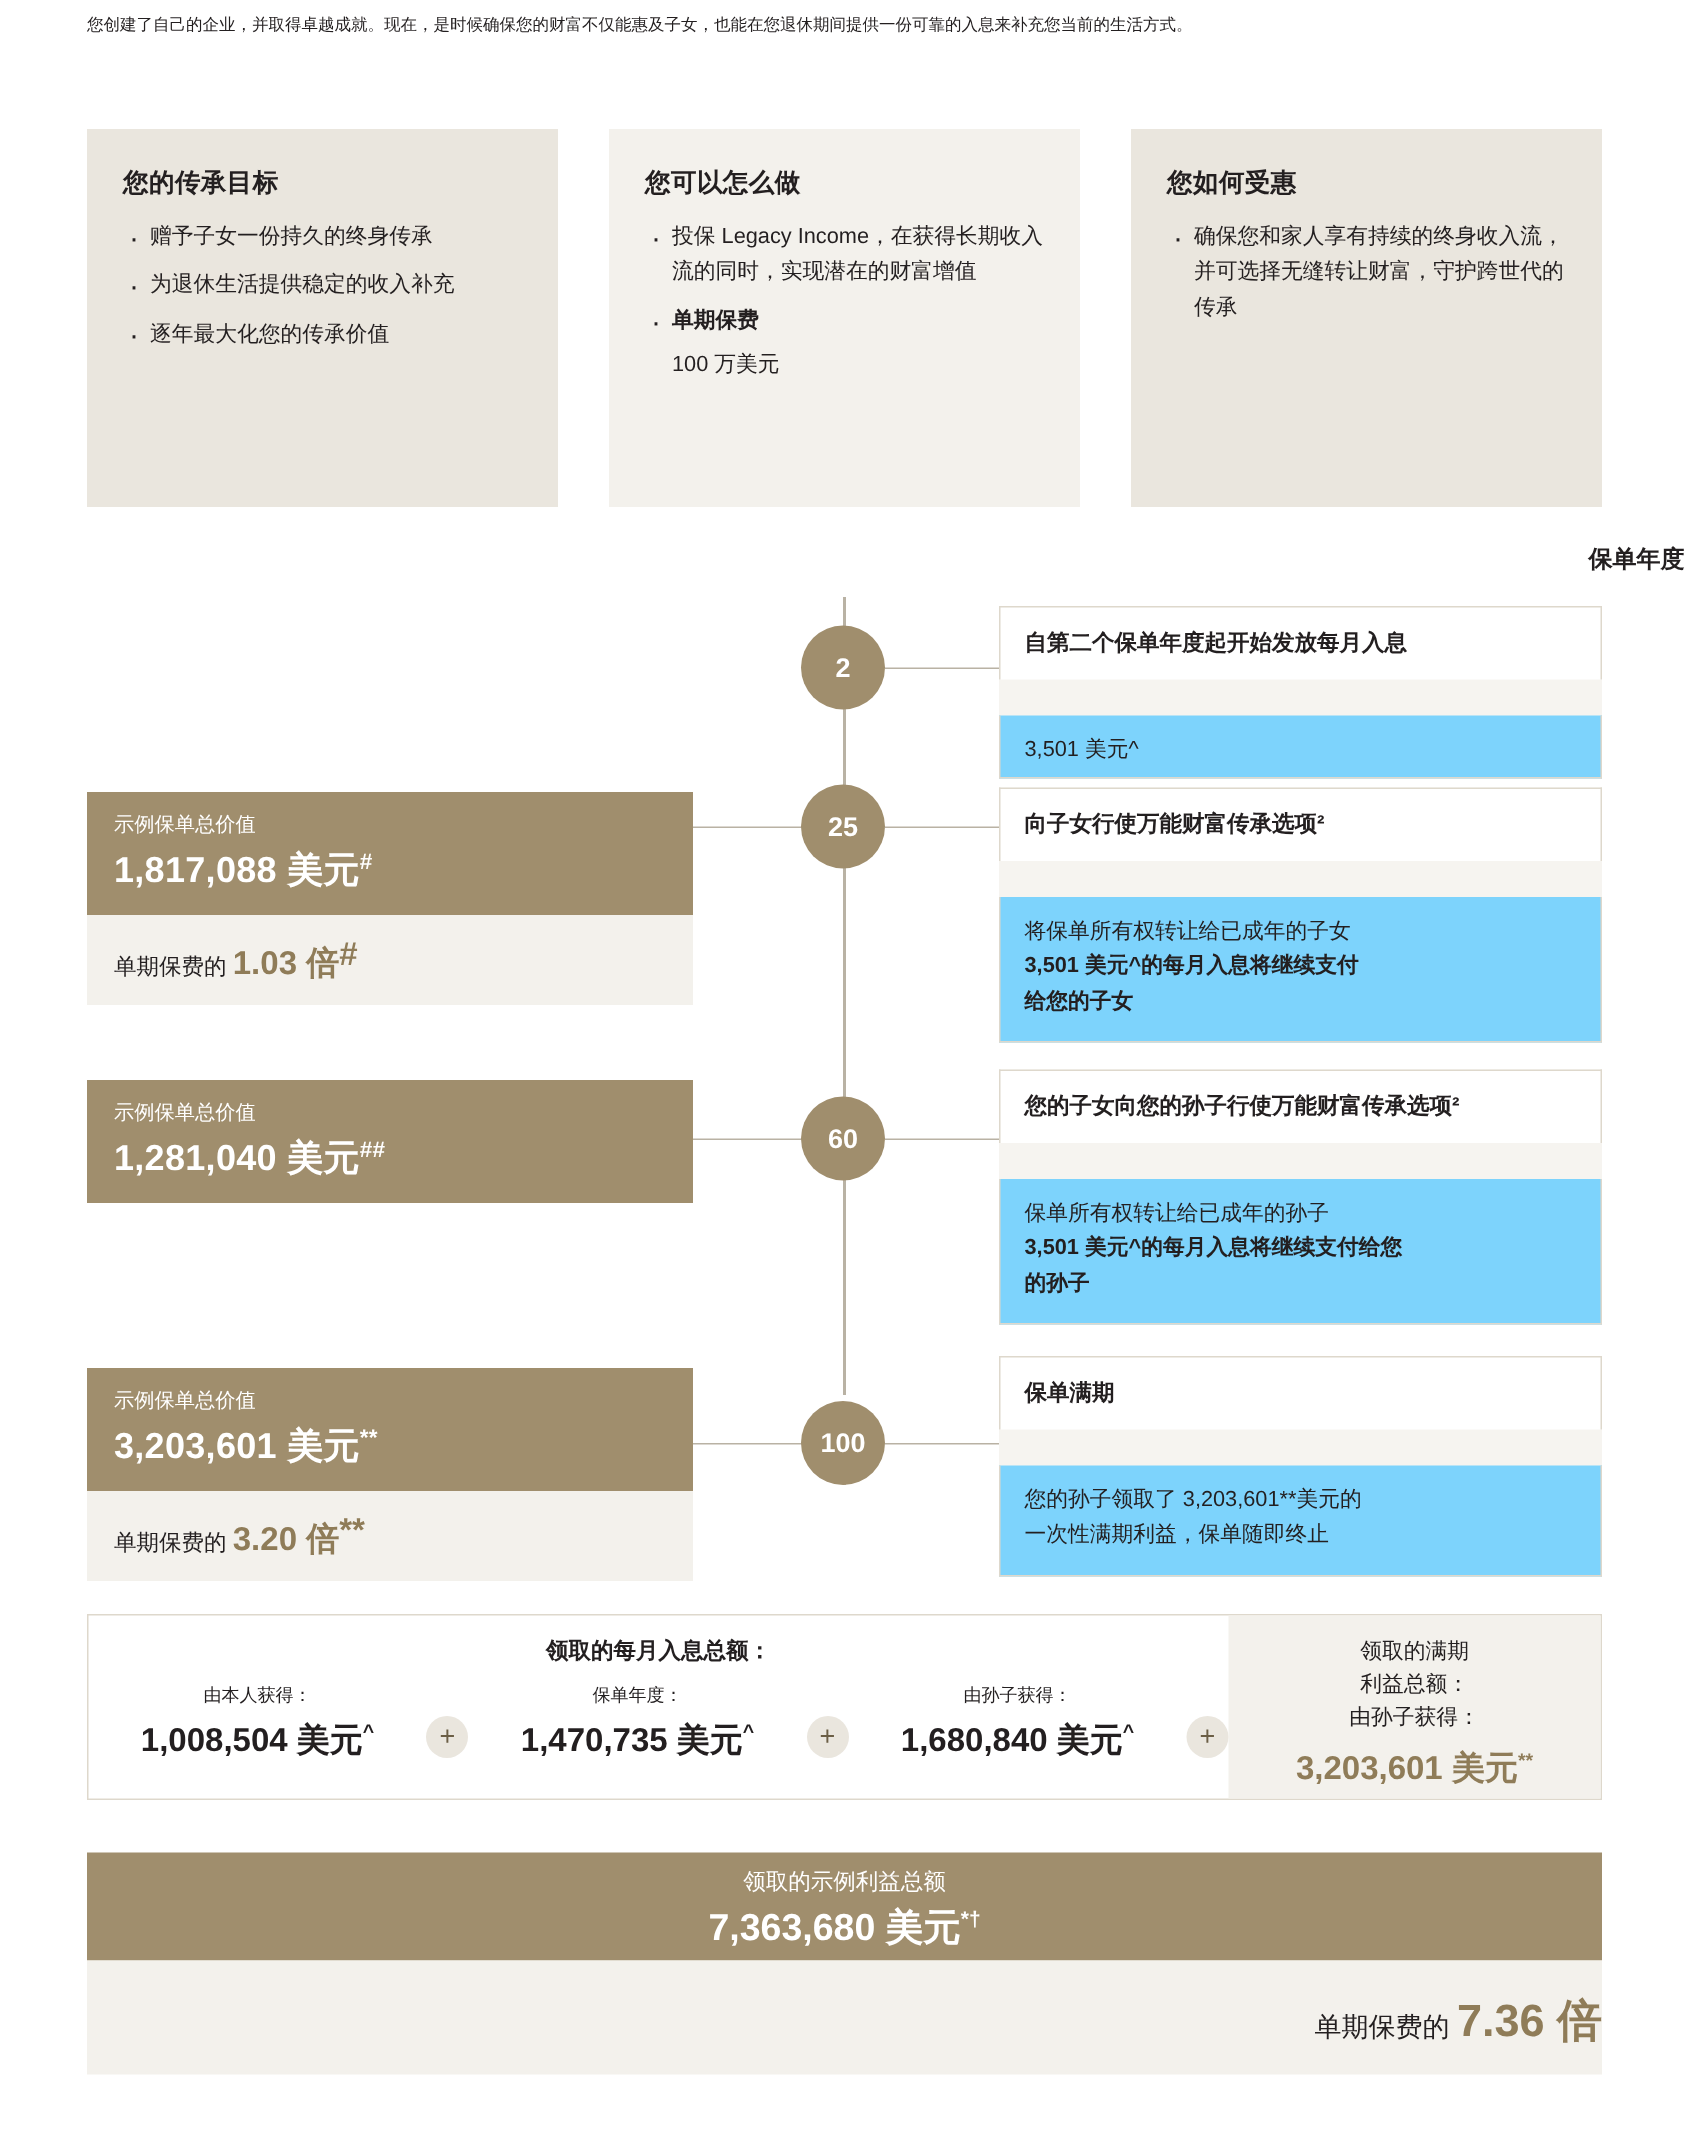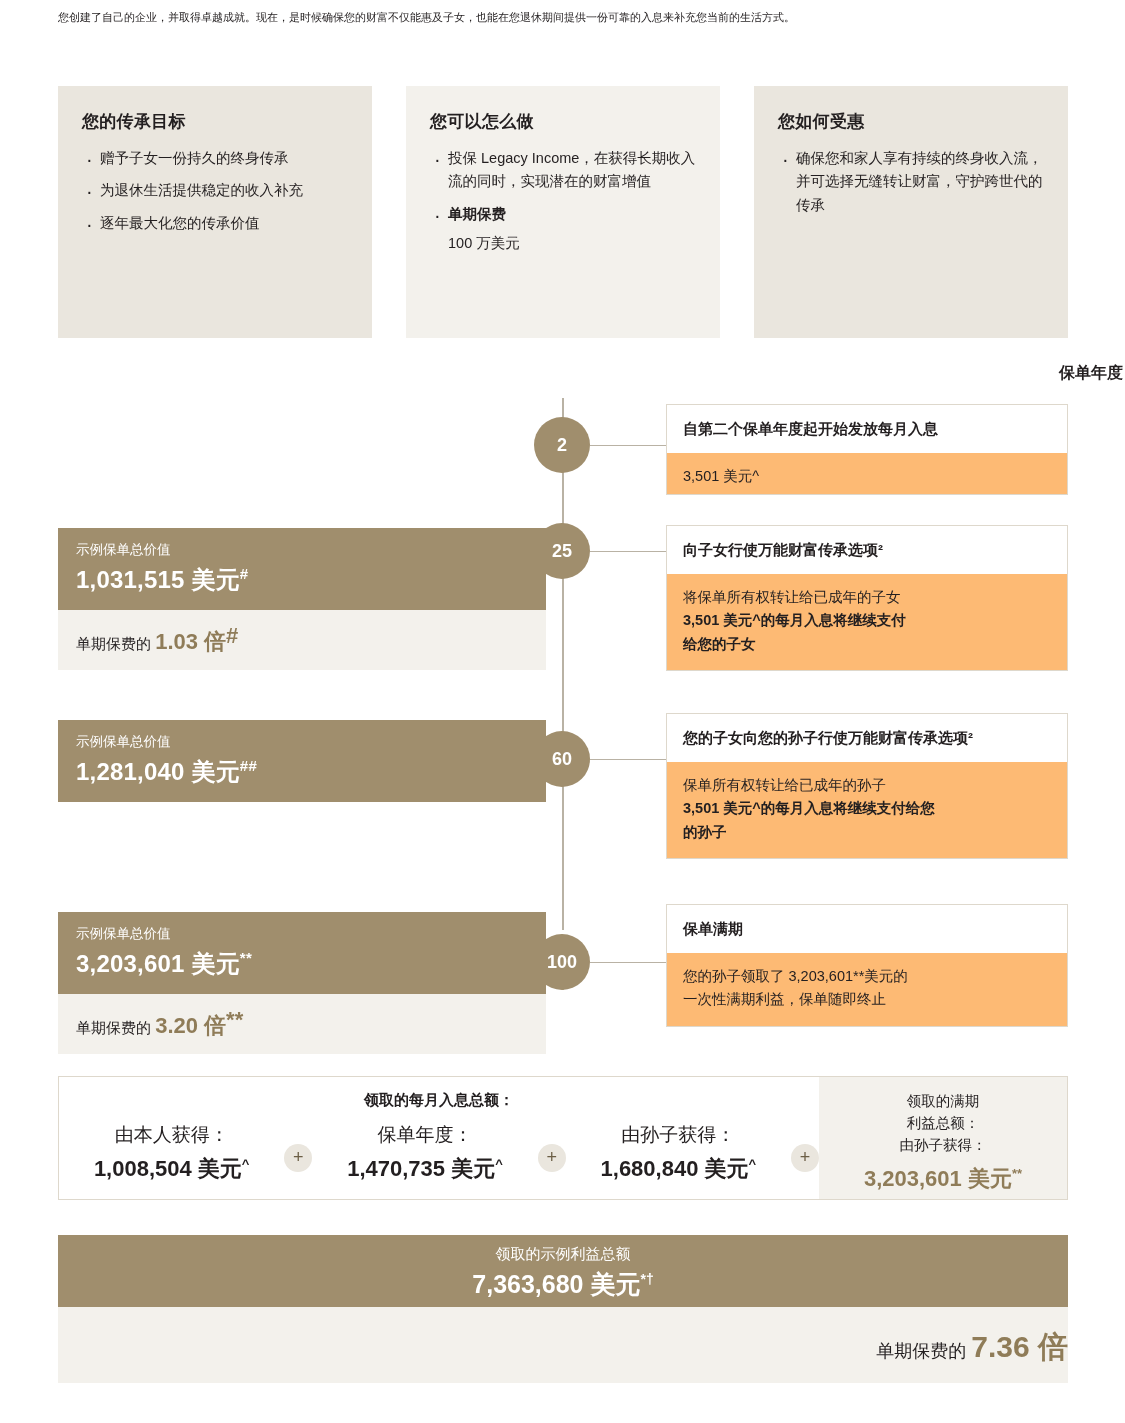--- a/index.html
+++ b/index.html
@@ -57,47 +57,47 @@
 
   .hline { position:absolute; height:1px; background:#b9b2a4; }
 
   
   .rbox { position:absolute; left:666px; width:402px; background:#f6f4f0; }
   .rbox .rhead {
     background:#ffffff; border:1px solid #ded8cc; border-bottom:none;
     padding:13px 16px; font-size:15px; font-weight:bold; line-height:1.45;
   }
   .rbox .rbody {
-    border:1px solid #ded8cc; border-top:none; background:#fdba74;
-    padding:12px 16px 14px 16px; font-size:14.5px; line-height:1.62;
-  }
-
-  
-  .lbox { position:absolute; left:58px; width:488px; }
+    border:1px solid #ded8cc; border-top:none; background:#7dd3fc;
+    padding:12px 16px 14px 16px; font-size:14.5px; line-height:1.62;margin-top:24px;
+  }
+
+  
+  .lbox { position:absolute; left:58px; width:404px; }
   .lbox .ltop { background:#a08e6d; color:#fff; padding:13px 18px 14px 18px; }
   .lbox .ltop .lab { font-size:13.5px; line-height:1.4; }
   .lbox .ltop .val { font-size:24px; font-weight:bold; margin-top:4px; letter-spacing:.2px;}
   .lbox .ltop .val sup { font-size:15px; }
   .lbox .lbot { background:#f3f1ec; padding:13px 18px; font-size:15px; }
   .lbox .lbot .mult { font-size:22px; font-weight:bold; color:#8f7c58; }
 
   
   .totals {
     position:absolute; left:58px; top:1076px; width:1010px; height:124px;
     border:1px solid #ded8cc; background:#ffffff; display:flex;
   }
   .totals .left {
     flex: 0 0 760px; position:relative; padding-top:14px;
   }
   .totals .left .capt {
     text-align:center; font-size:15px; font-weight:bold; margin-bottom:12px;
   }
   .totals .cols { display:flex; align-items:flex-start; }
   .totals .col { flex:1; text-align:center; }
-  .totals .col .who { font-size:19px; margin-bottom:6px; }
+  .totals .col .who { font-size:12px; margin-bottom:6px; }
   .totals .col .amt { font-size:22px; font-weight:bold; }
   .totals .col .amt sup { font-size:13px; }
   .plus {
     width:28px; height:28px; border-radius:50%; background:#eae6de; color:#6b5e45;
     font-size:18px; line-height:26px; text-align:center; margin-top:22px; flex:0 0 28px;
   }
   .totals .right {
     flex:1; background:#f3f1ec; text-align:center; padding-top:14px;
   }
   .totals .right .who { font-size:14.5px; line-height:1.5; }
@@ -206,21 +206,21 @@
     <div class="rbody">
       <div>您的孙子领取了 3,203,601**美元的</div>
       <div>一次性满期利益，保单随即终止</div>
     </div>
   </div>
 
   <div class="lbox" style="top:528px;">
     <div class="ltop">
       <div class="lab">示例保单总价值</div>
       <div class="val">
-        <span>1,031,515 美元</span><sup>#</sup>
+        <span>1,817,088 美元</span><sup>#</sup>
       </div>
     </div>
     <div class="lbot">
       <span>单期保费的</span>
       <span class="mult">1.03 倍</span><sup class="mult">#</sup>
     </div>
   </div>
 
   <div class="lbox" style="top:720px;">
     <div class="ltop">

